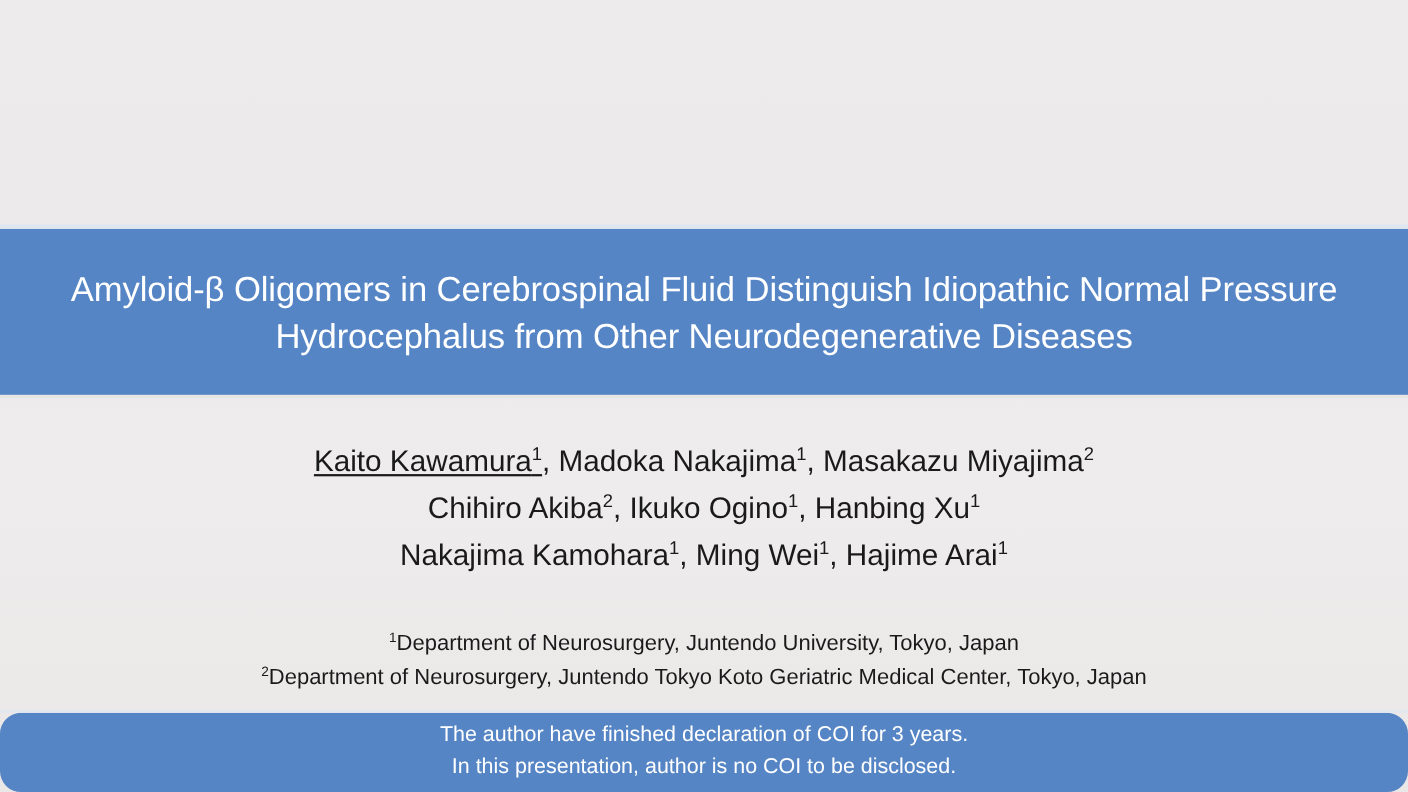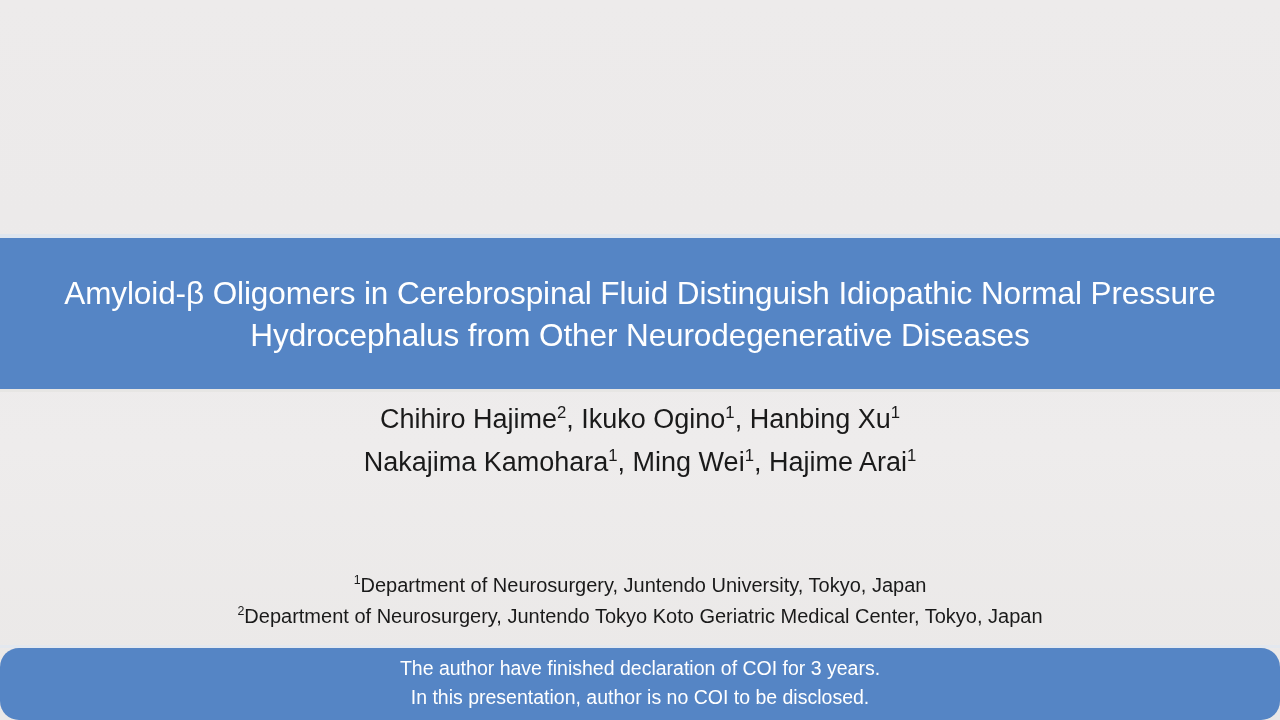--- a/index.html
+++ b/index.html
@@ -32,21 +32,21 @@
         #edebeb 0%,
         #eceaea 30%,
         #eeecec 62%,
         #eae8e7 100%);
   }
 
   
   #title-banner {
     position: absolute;
     left: 0;
-    top: 238px;
+    top: 208px;
     width: 1280px;
     height: 151px;
     background: #5585c5;
     box-sizing: border-box;
     display: flex;
     flex-direction: column;
     align-items: center;
     justify-content: center;
   }
   #title-banner::before {
@@ -158,23 +158,26 @@
 
   <div id="slide-bg"></div>
 
   <div id="title-banner">
     <div class="title-line">Amyloid-β Oligomers in Cerebrospinal Fluid Distinguish Idiopathic Normal Pressure</div>
     <div class="title-line">Hydrocephalus from Other Neurodegenerative Diseases</div>
   </div>
 
   <div id="authors">
 
+    <div class="author-line">
+      <span class="author-underline"><span>Kaito Kawamura</span><sup>1</sup></span><span>, Madoka Nakajima</span><sup>1</sup><span>, Masakazu Miyajima</span><sup>2</sup>
+    </div>
 
     <div class="author-line">
-      <span>Chihiro Hajime</span><sup>2</sup><span>, Ikuko Ogino</span><sup>1</sup><span>, Hanbing Xu</span><sup>1</sup>
+      <span>Chihiro Akiba</span><sup>2</sup><span>, Ikuko Ogino</span><sup>1</sup><span>, Hanbing Xu</span><sup>1</sup>
     </div>
 
     <div class="author-line">
       <span>Nakajima Kamohara</span><sup>1</sup><span>, Ming Wei</span><sup>1</sup><span>, Hajime Arai</span><sup>1</sup>
     </div>
 
   </div>
 
   <div id="affiliations">
     <div class="affiliation-line"><sup>1</sup><span>Department of Neurosurgery, Juntendo University, Tokyo, Japan</span></div>

